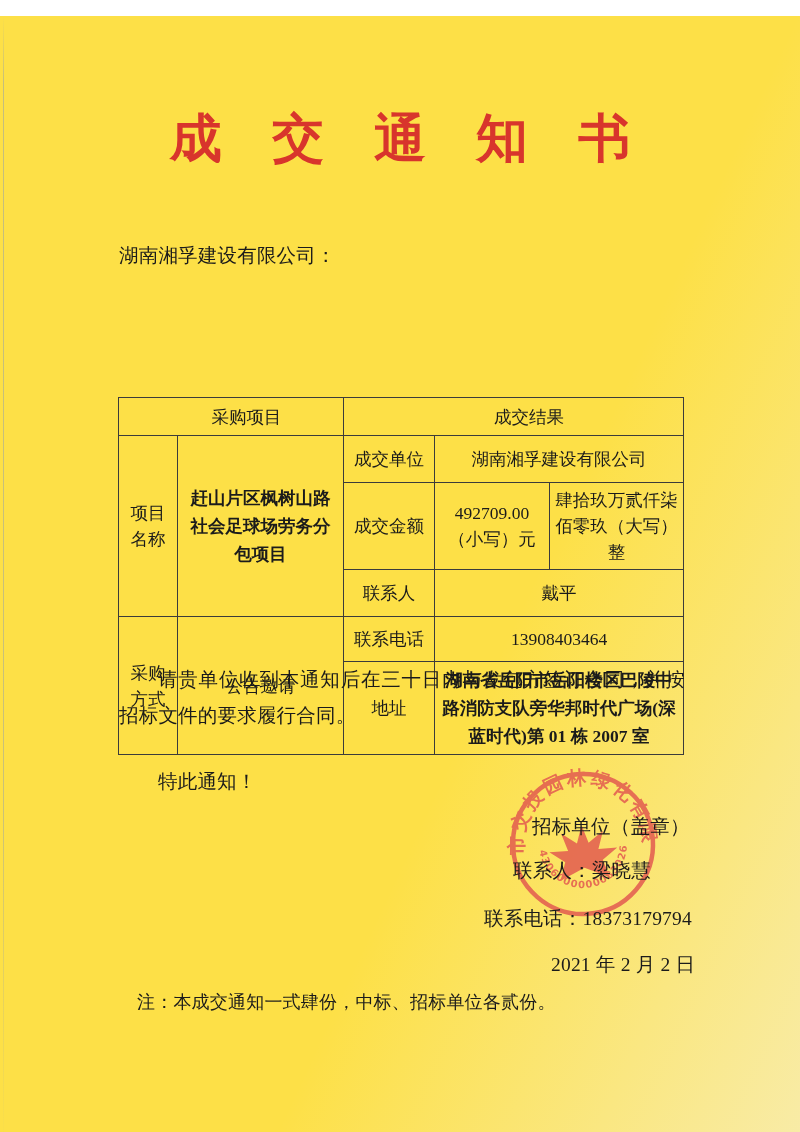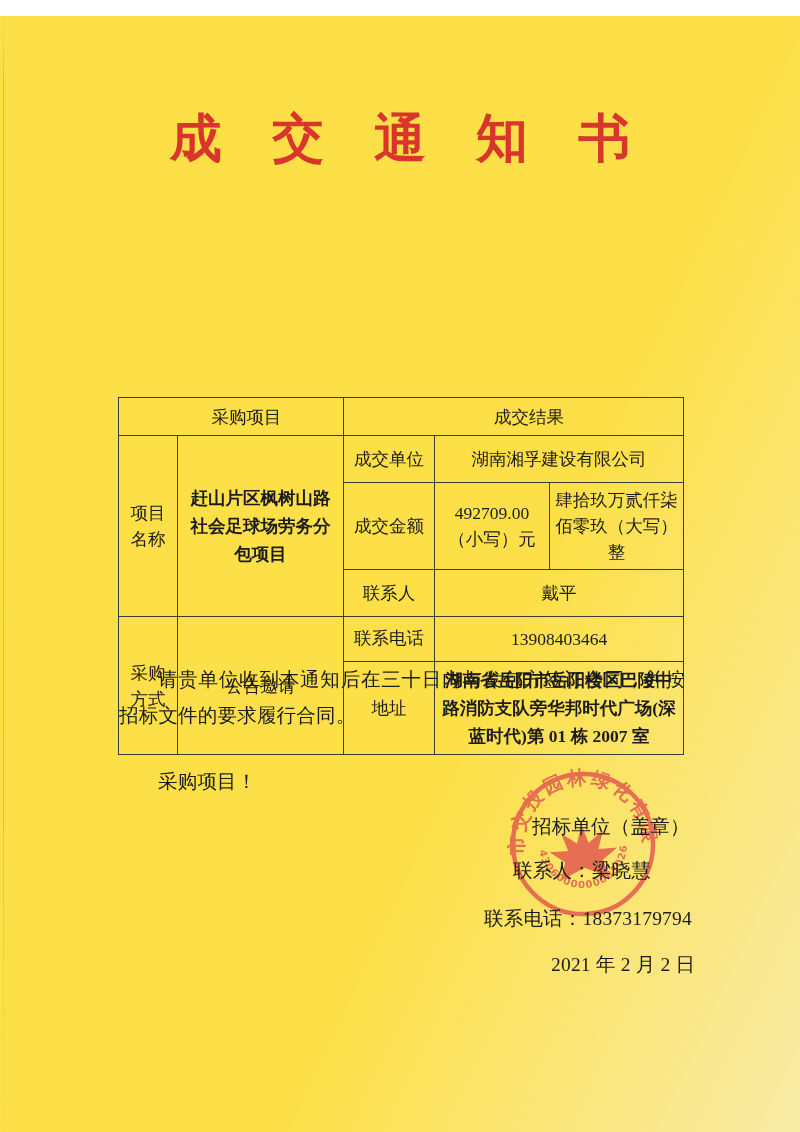--- a/index.html
+++ b/index.html
@@ -137,20 +137,21 @@
 <body>
 
 <div class="page">
 
   <div class="paper-tint"></div>
   <div class="scan-edge-left"></div>
   <div class="scan-edge-bottom"></div>
 
   <div class="doc-title">成 交 通 知 书</div>
 
+  <div class="body-block addressee">湖南湘孚建设有限公司：</div>
 
 
   <table class="result-table">
     <colgroup>
       <col class="c-label-a">
         <col class="c-name">
         <col class="c-label-b">
         <col class="c-val-a">
         <col>
     </colgroup>
@@ -176,34 +177,34 @@
 
       <tr>
         <td style="height:38px;">联系人</td>
         <td colspan="2">戴平</td>
       </tr>
 
       <tr>
         <td rowspan="2" style="white-space: pre-line;">采购
 方式</td>
         <td rowspan="2">公告邀请</td>
-        <td style="height:36px;font-family:Liberation Mono, monospace;">联系电话</td>
+        <td style="height:36px;">联系电话</td>
         <td colspan="2">13908403464</td>
       </tr>
 
       <tr>
         <td style="height:60px;">地址</td>
         <td colspan="2" class="tall">湖南省岳阳市岳阳楼区巴陵中路消防支队旁华邦时代广场(深蓝时代)第 01 栋 2007 室</td>
       </tr>
     </tbody>
   </table>
 
   <div class="body-block closing-1">请贵单位收到本通知后在三十日内与发包方签订合同，并按招标文件的要求履行合同。</div>
 
-  <div class="body-block closing-2">采购项目！</div>
+  <div class="body-block closing-2">特此通知！</div>
 
   <div class="seal">
     <svg viewBox="0 0 164 164" xmlns="http://www.w3.org/2000/svg">
       <defs>
         <path id="sealArc" d="M 82,82 m -60,0 a 60,60 0 1,1 120,0" fill="none"></path>
         <path id="sealArcNum" d="M 82,82 m -44,0 a 44,44 0 1,0 88,0" fill="none"></path>
       </defs>
       <circle cx="82" cy="82" r="70" fill="none" stroke="#e2564f" stroke-width="4.5"></circle>
       <text font-family="'DejaVu Sans','Liberation Sans',sans-serif" font-size="19" font-weight="bold" fill="#e2564f" letter-spacing="3.4">
         <textPath href="#sealArc" startOffset="50%" text-anchor="middle">岳阳市交投园林绿化有限公司</textPath>
@@ -215,14 +216,15 @@
     </svg>
   </div>
 
   <div class="sign-block">
     <div class="sign-line sign-org">招标单位（盖章）</div>
     <div class="sign-line sign-person">联系人：梁晓慧</div>
     <div class="sign-line sign-phone">联系电话：18373179794</div>
     <div class="sign-line sign-date">2021 年 2 月 2 日</div>
   </div>
 
+  <div class="footer-note">注：本成交通知一式肆份，中标、招标单位各贰份。</div>
 
 </div>
 
 </body></html>

